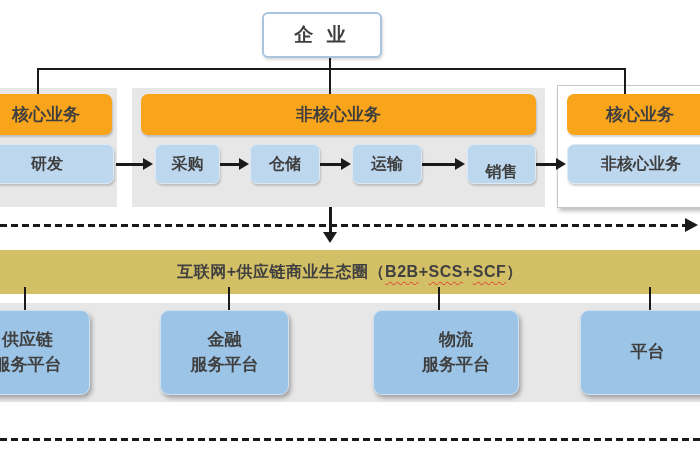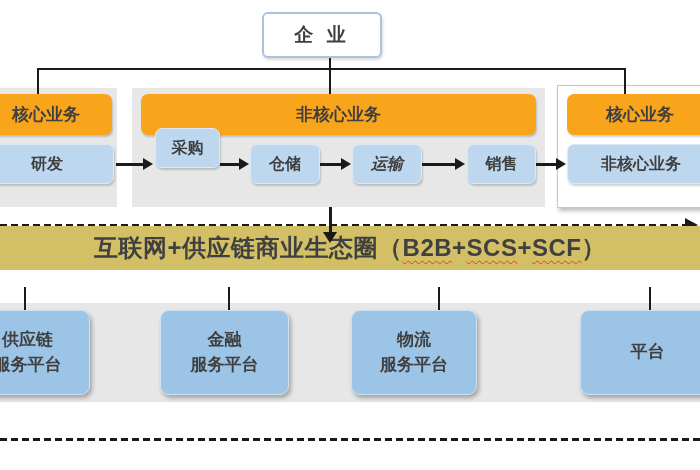--- a/index.html
+++ b/index.html
@@ -41,23 +41,23 @@
   
   .dash{
     position:absolute;height:3px;z-index:2;
     background:repeating-linear-gradient(90deg,#1a1a1a 0 7px,transparent 7px 11px);
   }
   .dash-head{position:absolute;width:0;height:0;border-left:13px solid #1a1a1a;border-top:7px solid transparent;border-bottom:7px solid transparent;z-index:2;}
   
   .v-head{position:absolute;width:0;height:0;border-top:11px solid #1a1a1a;border-left:7px solid transparent;border-right:7px solid transparent;z-index:3;}
   
   .goldbar{
-    position:absolute;left:0;top:226px;width:700px;height:44px;background:#d2bf66;z-index:2;
+    position:absolute;left:0;top:250px;width:700px;height:44px;background:#d2bf66;z-index:2;
     display:flex;align-items:center;justify-content:center;
-    font-size:24px;font-weight:bold;color:#404040;letter-spacing:0.5px;
+    font-size:16px;font-weight:bold;color:#404040;letter-spacing:0.5px;
   }
   .goldbar .wavy{
     text-decoration-line:underline;text-decoration-style:wavy;
     text-decoration-color:#e03c31;text-decoration-thickness:1px;text-underline-offset:4px;
   }
   
   .plat{
     position:absolute;top:310px;height:83px;background:#9cc4e6;border:1px solid #cfe2f3;border-radius:9px;z-index:4;
     display:flex;flex-direction:column;align-items:center;justify-content:center;gap:6px;
     font-size:17px;font-weight:bold;color:#3f3f3f;line-height:1.1;
@@ -84,30 +84,30 @@
       <span>核心业务</span>
     </div>
   <div class="pbox" style="left:-20px;top:144px;width:132px;height:38px;">
       <span>研发</span>
     </div>
 
   <div class="panel" style="left:132px;top:88px;width:413px;height:119px;"></div>
   <div class="hdr" style="left:141px;top:94px;width:395px;height:41px;">
       <span>非核心业务</span>
     </div>
-  <div class="pbox" style="left:155px;top:128px;width:63px;height:38px;">
+  <div class="pbox" style="left:155px;top:144px;width:63px;height:38px;">
       <span>采购</span>
     </div>
   <div class="pbox" style="left:250px;top:144px;width:68px;height:38px;font-family:Liberation Serif, serif;">
       <span>仓储</span>
     </div>
-  <div class="pbox" style="left:352px;top:144px;width:68px;height:38px;font-style:italic;">
+  <div class="pbox" style="left:352px;top:144px;width:68px;height:38px;">
       <span>运输</span>
     </div>
-  <div class="pbox" style="left:467px;top:144px;width:67px;height:38px;">
+  <div class="pbox" style="left:467px;top:144px;width:67px;height:38px;align-items:flex-end;">
       <span>销售</span>
     </div>
 
   <div class="panel white" style="left:557px;top:85px;width:160px;height:121px;"></div>
   <div class="hdr" style="left:567px;top:94px;width:146px;height:41px;">
       <span>核心业务</span>
     </div>
   <div class="pbox" style="left:567px;top:144px;width:146px;height:38px;">
       <span>非核心业务</span>
     </div>
@@ -151,21 +151,21 @@
   <div class="panel" style="left:0;top:303px;width:700px;height:99px;"></div>
 
   <div class="plat" style="left:-35px;width:123px;">
     <span>供应链</span>
     <span>服务平台</span>
   </div>
   <div class="plat" style="left:160px;width:127px;">
     <span>金融</span>
     <span>服务平台</span>
   </div>
-  <div class="plat" style="left:351px;width:124px;">
+  <div class="plat" style="left:373px;width:124px;padding-left:20px;">
     <span>物流</span>
     <span>服务平台</span>
   </div>
   <div class="plat" style="left:580px;width:133px;">
     <span>平台</span>
   </div>
 
   <div class="dash" style="left:0;top:438px;width:700px;"></div>
 
 </div>

